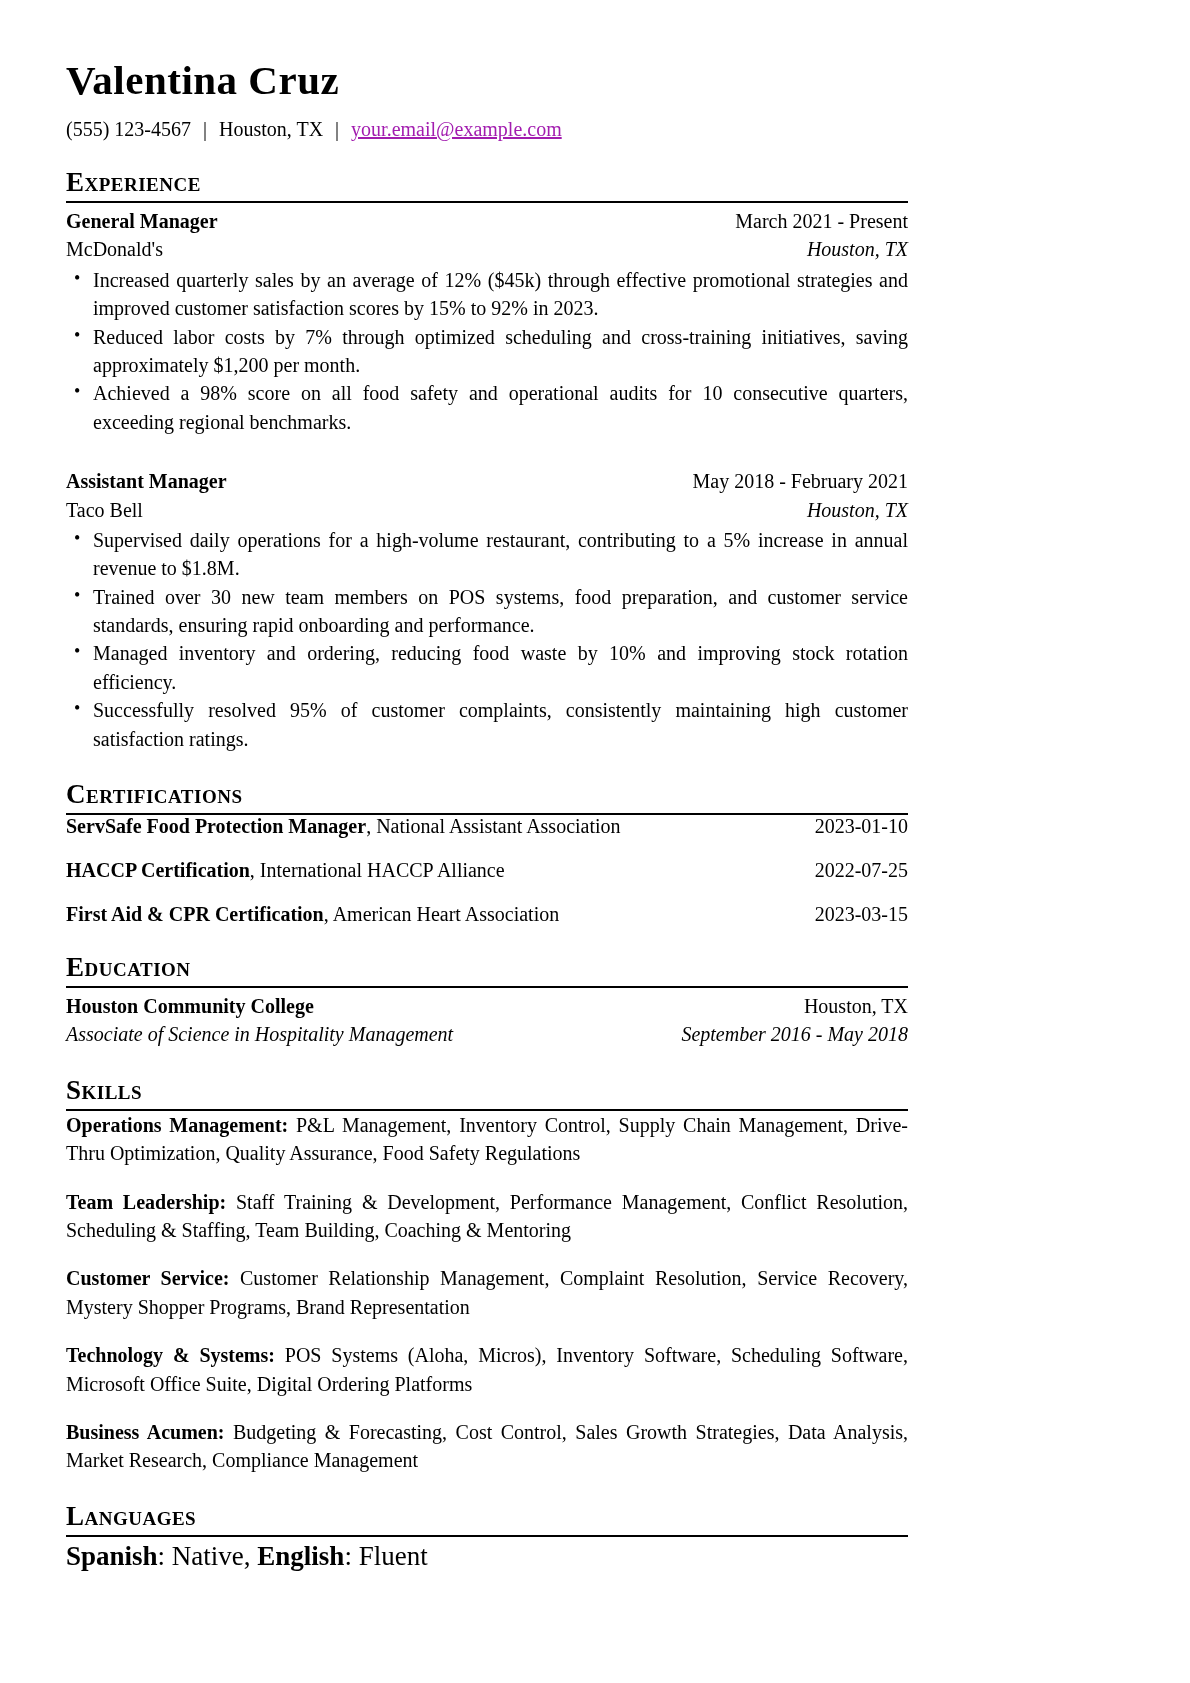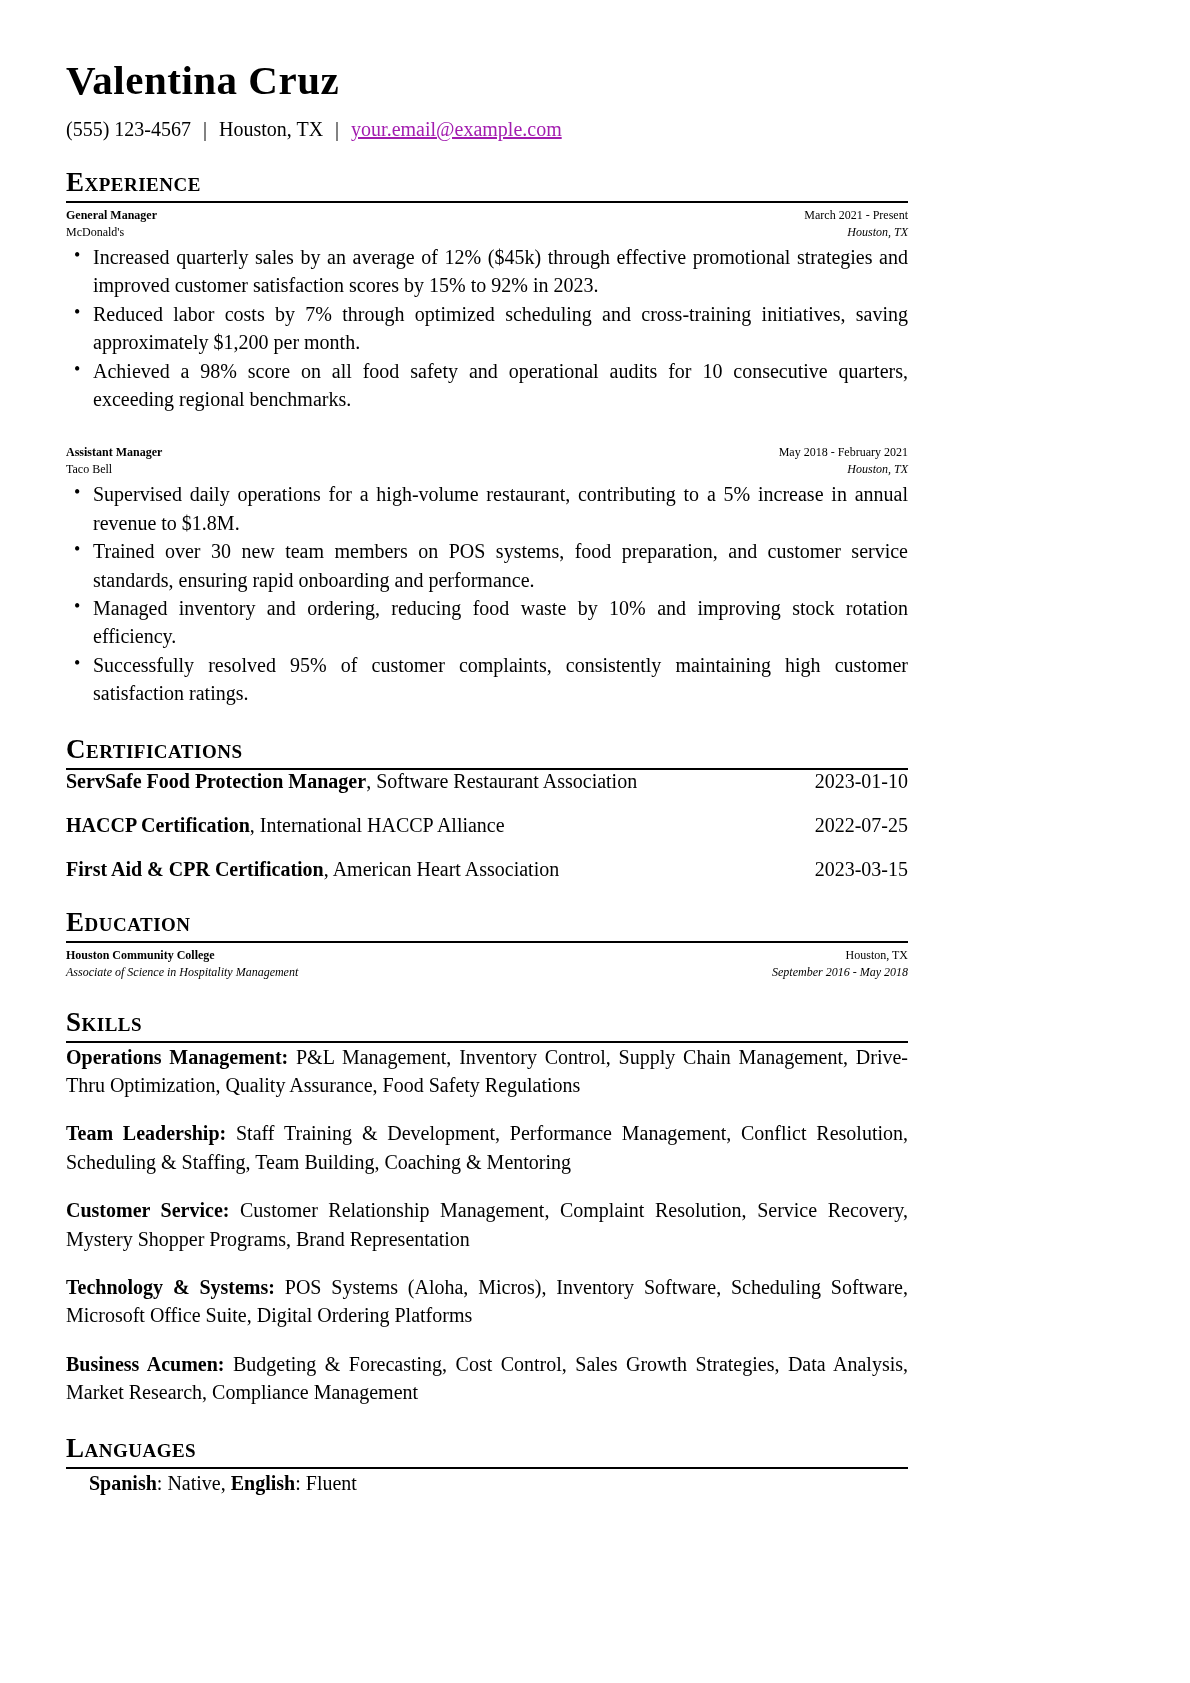--- a/index.html
+++ b/index.html
@@ -47,21 +47,21 @@
     border-bottom: 2px solid #000;
     padding-bottom: 3px;
   }
   
   .entry { margin-top: 4px; }
   .entry + .entry { margin-top: 31px; }
   .row {
     display: flex;
     justify-content: space-between;
     align-items: baseline;
-    font-size: 12px;
+    font-size: 20px;
     line-height: 1.42;
     gap: 8px;
   }
   .row .etitle { font-weight: 700; }
   .row .edates { font-weight: 400; }
   .row .eloc-italic { font-style: italic; }
   ul.bullets {
     list-style: none;
     margin: 2px 0 0 0;
     padding-left: 27px;
@@ -97,23 +97,22 @@
     line-height: 1.42;
     text-align: justify;
     hyphens: auto;
     -webkit-hyphens: auto;
     margin-bottom: 20px;
   }
   p.skill:last-of-type { margin-bottom: 0; }
   p.skill b { font-weight: 700; }
   
   p.langs {
-    font-size: 20px;
-    line-height: 1.42;
-    margin-left: 23px;
+    font-size: 27px;
+    line-height: 1.42;
   }
   p.langs b { font-weight: 700; }
 </style>
 </head>
 <body>
 
 <div class="page">
 
   <header>
     <h1 class="name">Valentina Cruz</h1>
@@ -156,21 +155,21 @@
         <li>Managed inventory and ordering, reducing food waste by 10% and improving stock rotation efficiency.</li>
         <li>Successfully resolved 95% of customer complaints, consistently maintaining high customer satisfaction ratings.</li>
       </ul>
     </div>
   </section>
 
   <section>
     <h2 class="sec">Certifications</h2>
 
     <div class="cert-row">
-      <div><span class="cert-name">ServSafe Food Protection Manager</span><span>, Software Restaurant Association</span></div>
+      <div><span class="cert-name">ServSafe Food Protection Manager</span><span>, National Assistant Association</span></div>
       <span>2023-01-10</span>
     </div>
     <div class="cert-row">
       <div><span class="cert-name">HACCP Certification</span><span>, International HACCP Alliance</span></div>
       <span>2022-07-25</span>
     </div>
     <div class="cert-row">
       <div><span class="cert-name">First Aid &amp; CPR Certification</span><span>, American Heart Association</span></div>
       <span>2023-03-15</span>
     </div>

